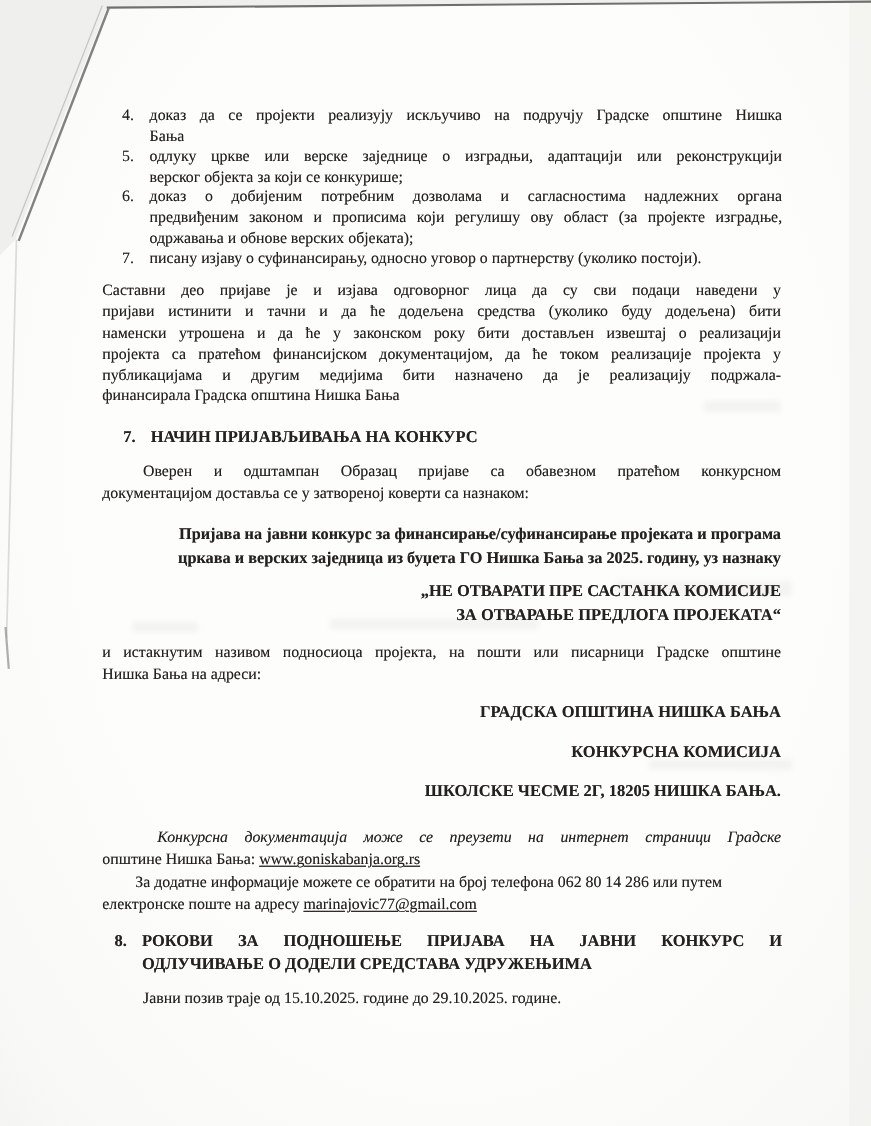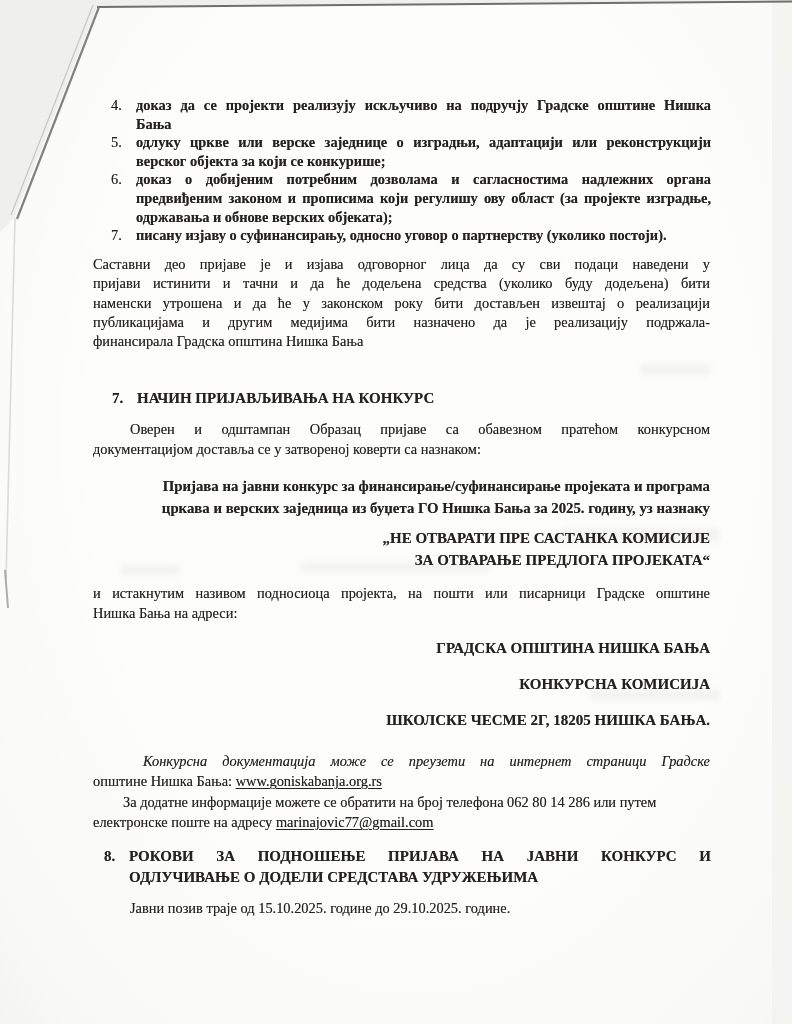--- a/index.html
+++ b/index.html
@@ -23,21 +23,21 @@
   .just .line.last{text-align-last:left;}
   .center .line{text-align:right;white-space:nowrap;}
   .indent .l0{text-indent:37px;}
   .b{font-weight:700;}
   .u{text-decoration:underline;text-underline-offset:2px;}
   .fj{text-align:justify;text-align-last:justify;}
   .nw{white-space:nowrap;}
   
   .nrow{display:flex;align-items:flex-start;}
   .nnum{flex:0 0 25px;}
-  .ntext{flex:1 1 auto;min-width:0;font-weight:bold;}
+  .ntext{flex:1 1 auto;min-width:0;}
   
   .smudge{position:absolute;background:#c9c9c6;opacity:.18;filter:blur(2.5px);border-radius:3px;}
 </style>
 </head>
 <body>
 
 <div class="scan">
 
   <svg class="edges" width="792" height="1024" viewBox="0 0 792 1024">
     <rect x="772" y="0" width="20" height="1024" fill="#f1f1ef" opacity="0.75"></rect>
@@ -83,20 +83,21 @@
       <div class="ntext just">
           <div class="line l0 last">писану изјаву о суфинансирању, односно уговор о партнерству (уколико постоји).</div>
         </div>
     </div>
   </div>
 
   <div class="block ink sz just" style="left:93px;top:255px;width:617px;">
       <div class="line l0">Саставни део пријаве је и изјава одговорног лица да су сви подаци наведени у</div>
       <div class="line">пријави истинити и тачни и да ће додељена средства (уколико буду додељена) бити</div>
       <div class="line">наменски утрошена и да ће у законском року бити достављен извештај о реализацији</div>
+      <div class="line">пројекта са пратећом финансијском документацијом, да ће током реализације пројекта у</div>
       <div class="line">публикацијама и другим медијима бити назначено да је реализацију подржала-</div>
       <div class="line last">финансирала Градска општина Нишка Бања</div>
     </div>
 
   <div class="block ink nrow b" style="left:112px;top:388px;width:600px;font-size:15px;line-height:20px;">
     <div class="nnum">7.</div>
     <div class="ntext">НАЧИН ПРИЈАВЉИВАЊА НА КОНКУРС</div>
   </div>
 
   <div class="block ink sz just indent" style="left:93px;top:420px;width:617px;line-height:19.5px;">

